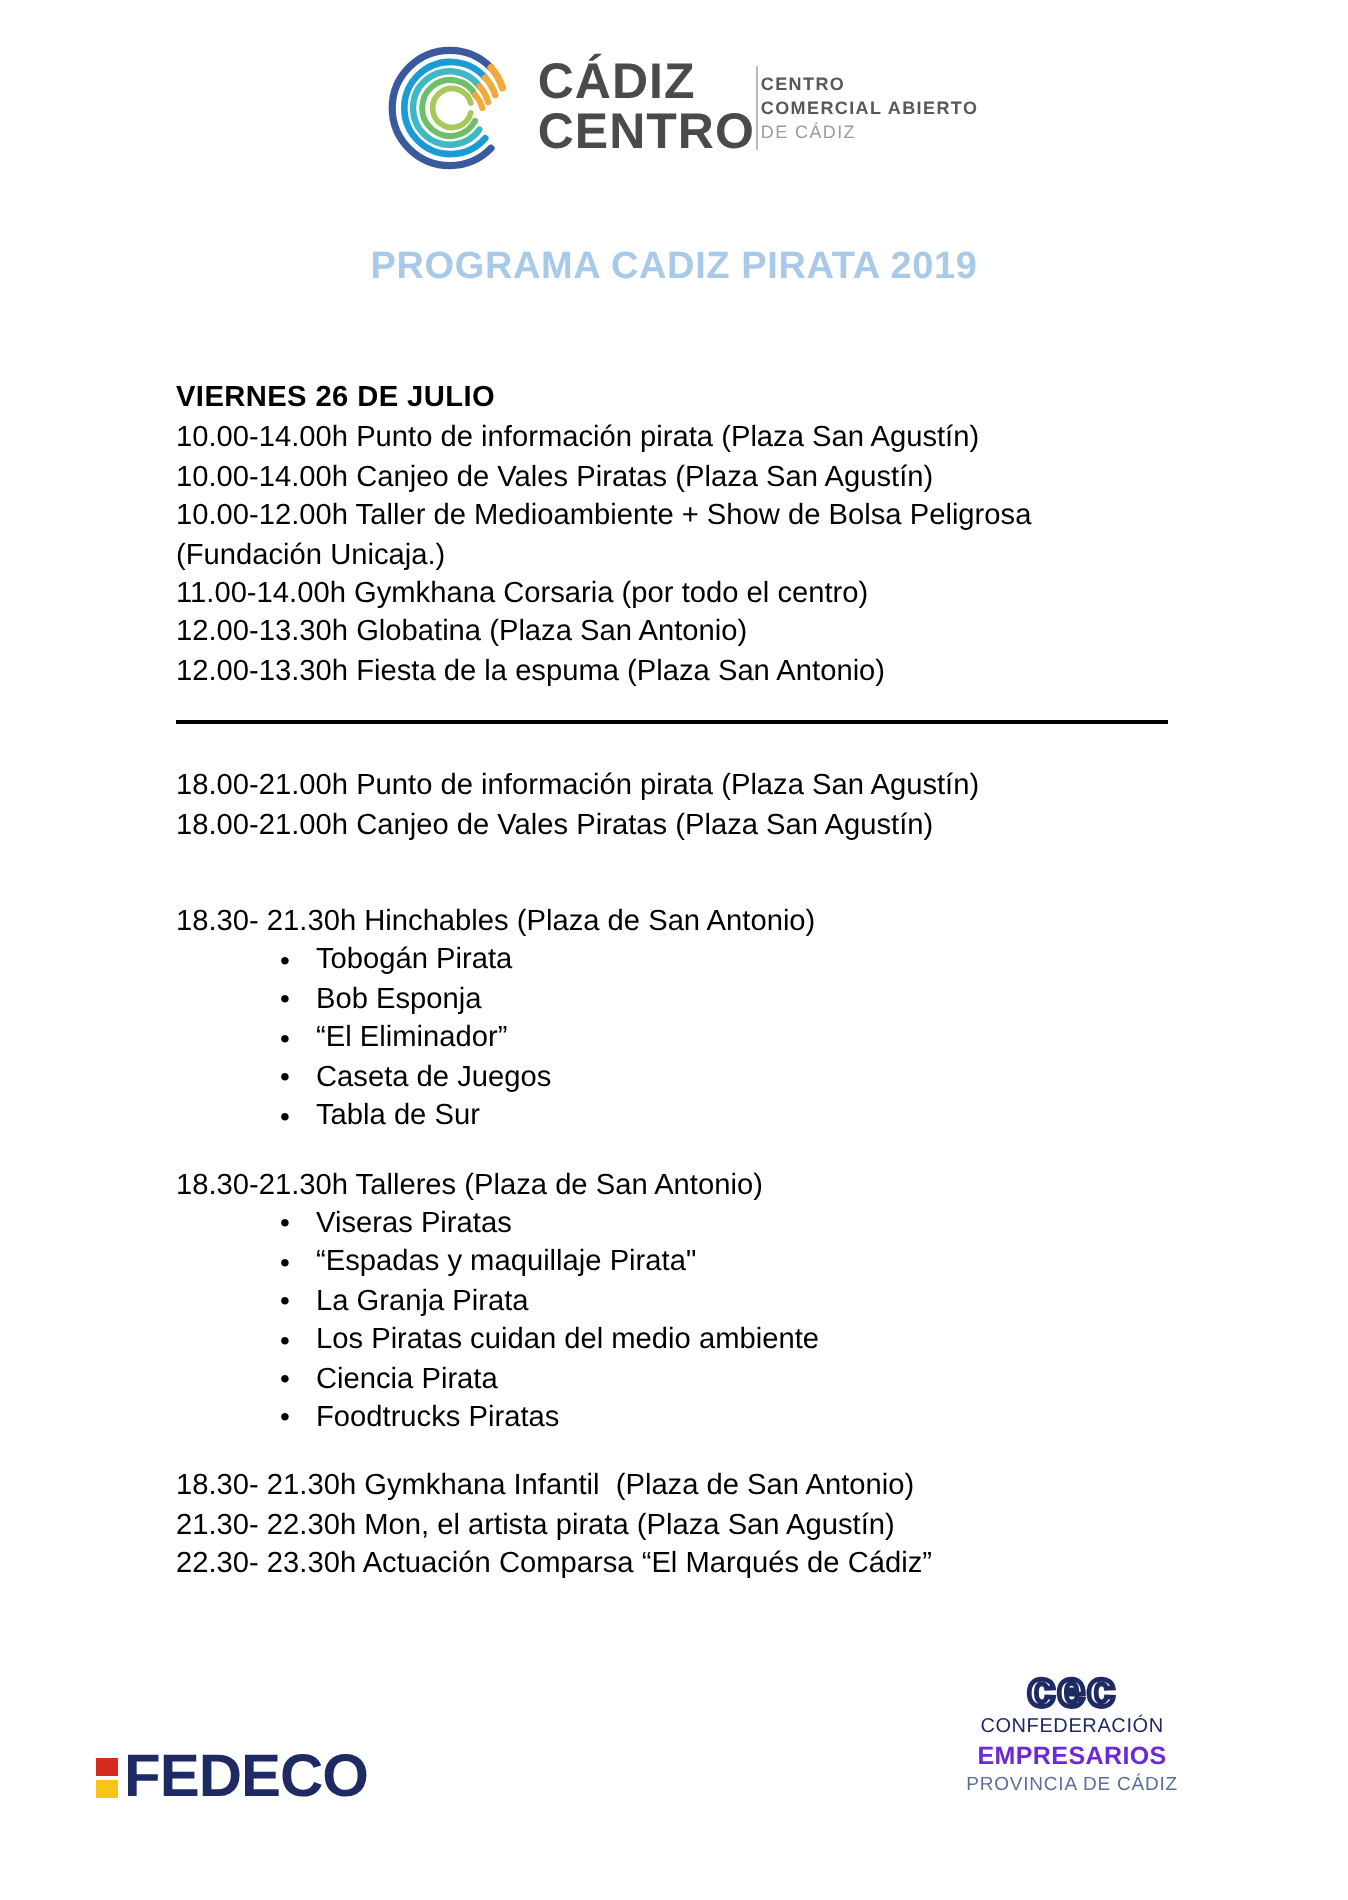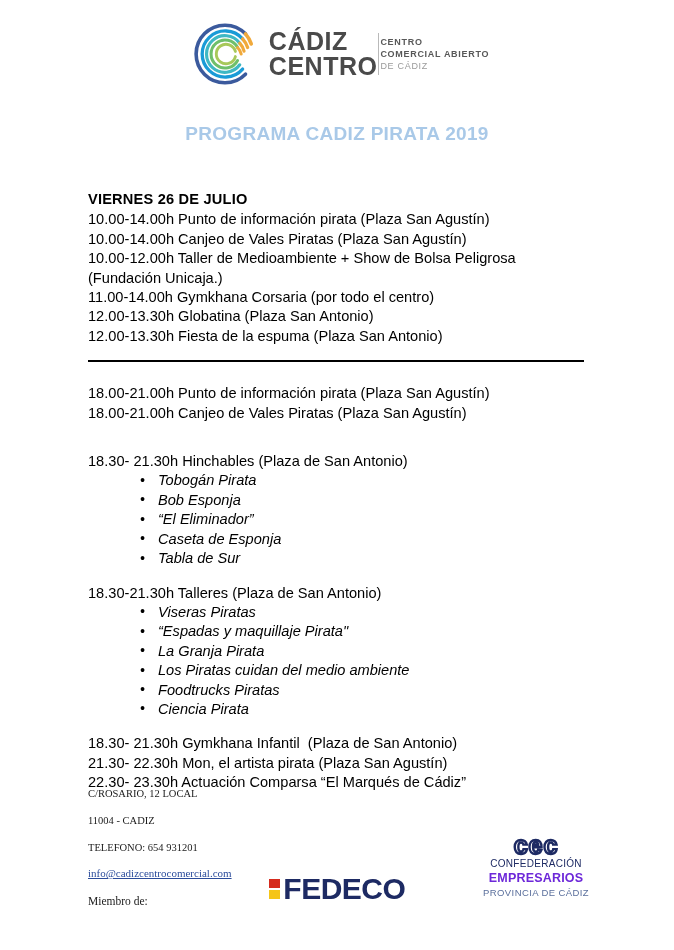--- a/index.html
+++ b/index.html
@@ -105,21 +105,20 @@
     margin-left: 0;
   }
   .block-gap-sm { height: 15px; }
   .block-gap-md { height: 29px; }
   .block-gap-lg { height: 22px; }
 
   ul.bullets {
     list-style: none;
     margin: 0;
     padding: 0;
-    font-style: italic;
   }
   ul.bullets li {
     position: relative;
     padding-left: 70px;
     line-height: 19.4px;
   }
   ul.bullets li::before {
     content: "\2022";
     position: absolute;
     left: 52px;
@@ -288,58 +287,51 @@
   </div>
 
   <div class="block-gap-md"></div>
 
   <div>
     <div class="event-line">18.30- 21.30h Hinchables (Plaza de San Antonio)</div>
     <ul class="bullets">
       <li>Tobogán Pirata</li>
       <li>Bob Esponja</li>
       <li>“El Eliminador”</li>
-      <li>Caseta de Esponja</li>
+      <li>Caseta de Juegos</li>
       <li>Tabla de Sur</li>
     </ul>
   </div>
 
   <div class="block-gap-sm"></div>
 
   <div>
     <div class="event-line">18.30-21.30h Talleres (Plaza de San Antonio)</div>
     <ul class="bullets">
       <li>Viseras Piratas</li>
       <li>“Espadas y maquillaje Pirata"</li>
       <li>La Granja Pirata</li>
       <li>Los Piratas cuidan del medio ambiente</li>
+      <li>Ciencia Pirata</li>
       <li>Foodtrucks Piratas</li>
-      <li>Ciencia Pirata</li>
     </ul>
   </div>
 
   <div class="block-gap-sm"></div>
 
   <div>
     <div class="event-line">18.30- 21.30h Gymkhana Infantil  (Plaza de San Antonio)</div>
     <div class="event-line">21.30- 22.30h Mon, el artista pirata (Plaza San Agustín)</div>
     <div class="event-line">22.30- 23.30h Actuación Comparsa “El Marqués de Cádiz”</div>
   </div>
 
 </div>
 
 <div class="footer">
 
-  <div class="footer-address">
-    <div>C/ROSARIO, 12 LOCAL</div>
-    <div> 11004 - CADIZ</div>
-    <div>TELEFONO:  654 931201</div>
-    <a class="footer-email" href="#">info@cadizcentrocomercial.com</a>
-    <span class="footer-miembro">Miembro de:</span>
-  </div>
 
   <div class="fedeco">
     <span class="fedeco-bars">
       <span class="fedeco-bar-red"></span>
       <span class="fedeco-bar-yellow"></span>
     </span>
     <span class="fedeco-text">FEDECO</span>
   </div>
 
   <div class="cec">

